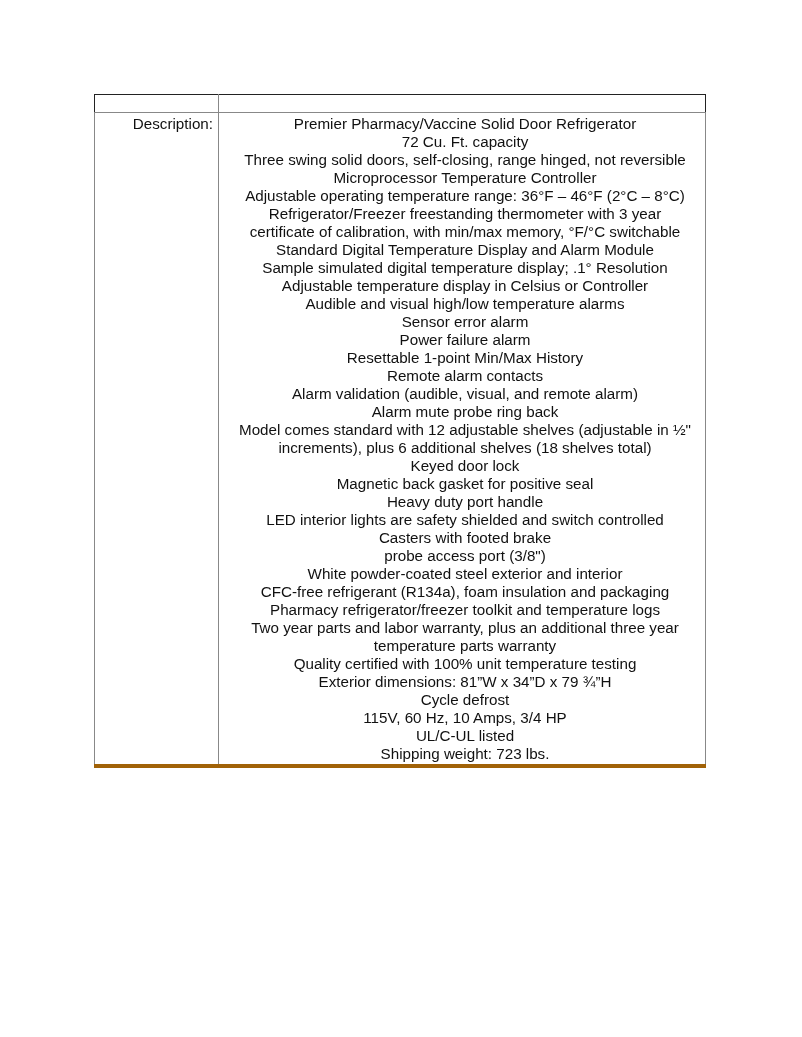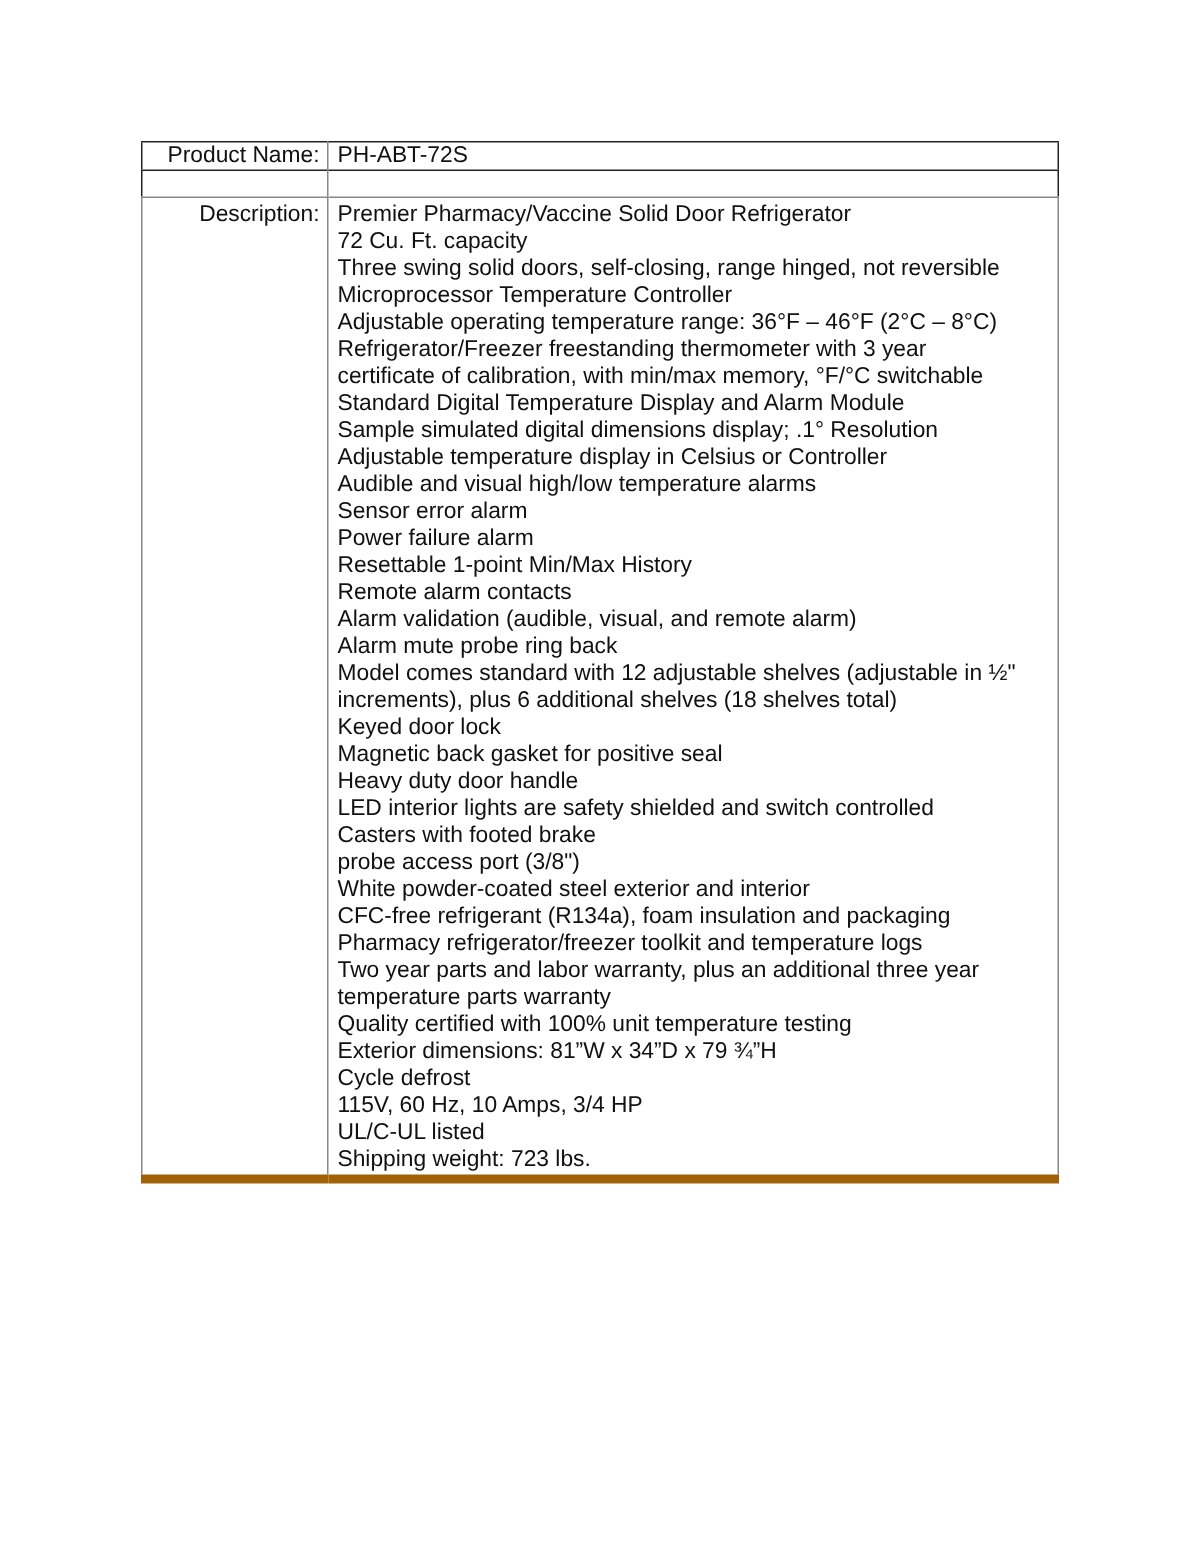--- a/index.html
+++ b/index.html
@@ -8,64 +8,60 @@
     .spec-table { position: absolute; left: 94px; top: 94px; width: 612px;
       border-collapse: collapse; font-size: 15.2px; line-height: 18px; }
     .spec-table td { padding: 0; vertical-align: top; }
     .label-cell { width: 118px; text-align: right; padding-right: 5px !important;
       border-right: 1px solid #888; }
     .value-cell { padding-left: 6px !important; }
     .row-name td { border-top: 1px solid #222; height: 18px; padding-top: 0 !important; }
     .row-name { border-left: 1px solid #222; border-right: 1px solid #222; }
     .row-empty td { border-top: 1px solid #222; height: 17px; }
     .row-empty { border-left: 1px solid #222; border-right: 1px solid #222; }
-    .row-desc td { border-top: 1px solid #888; border-bottom: 6px solid #a16207; padding-top: 2px !important; padding-bottom: 1px !important; }
+    .row-desc td { border-top: 1px solid #888; border-bottom: 4px solid #a16207; padding-top: 2px !important; padding-bottom: 1px !important; }
     .row-desc { border-left: 1px solid #888; border-right: 1px solid #888; }
     .row-name .label-cell, .row-empty .label-cell { border-right: 1px solid #888; }
-    .desc-line { display: block; white-space: nowrap; }
+    .desc-line { display: block; white-space: nowrap; text-align: center; }
   </style>
 </head>
 <body>
 
 <table class="spec-table">
   <tbody>
-      <tr class="row-name">
-    <td class="label-cell">Product Name:</td>
-    <td class="value-cell">PH-ABT-72S</td>
-  </tr>
   <tr class="row-empty">
     <td class="label-cell"></td>
     <td class="value-cell"></td>
   </tr>
   <tr class="row-desc">
     <td class="label-cell">Description:</td>
     <td class="value-cell">
       <div id="desc-lines">
             <span class="desc-line">Premier Pharmacy/Vaccine Solid Door Refrigerator</span>
             <span class="desc-line">72 Cu. Ft. capacity</span>
             <span class="desc-line">Three swing solid doors, self-closing, range hinged, not reversible</span>
             <span class="desc-line">Microprocessor Temperature Controller</span>
             <span class="desc-line">Adjustable operating temperature range: 36°F – 46°F (2°C – 8°C)</span>
             <span class="desc-line">Refrigerator/Freezer freestanding thermometer with 3 year</span>
             <span class="desc-line">certificate of calibration, with min/max memory, °F/°C  switchable</span>
             <span class="desc-line">Standard Digital Temperature Display and Alarm Module</span>
-            <span class="desc-line">Sample simulated digital dimensions display; .1° Resolution</span>
+            <span class="desc-line">Sample simulated digital temperature display; .1° Resolution</span>
             <span class="desc-line">Adjustable temperature display in Celsius or Controller</span>
             <span class="desc-line">Audible and visual high/low temperature alarms</span>
             <span class="desc-line">Sensor error alarm</span>
             <span class="desc-line">Power failure alarm</span>
             <span class="desc-line">Resettable 1-point Min/Max History</span>
             <span class="desc-line">Remote alarm contacts</span>
             <span class="desc-line">Alarm validation (audible, visual, and remote alarm)</span>
             <span class="desc-line">Alarm mute probe ring back</span>
             <span class="desc-line">Model comes standard with 12 adjustable shelves (adjustable in ½"</span>
             <span class="desc-line">increments), plus 6 additional shelves (18 shelves total)</span>
             <span class="desc-line">Keyed door lock</span>
             <span class="desc-line">Magnetic back gasket for positive seal</span>
-            <span class="desc-line">Heavy duty door handle</span>
+            <span class="desc-line">Heavy duty port handle</span>
             <span class="desc-line">LED interior lights are safety shielded and switch controlled</span>
             <span class="desc-line">Casters with footed brake</span>
             <span class="desc-line">probe access port (3/8")</span>
             <span class="desc-line">White powder-coated steel exterior and interior</span>
             <span class="desc-line">CFC-free refrigerant (R134a), foam insulation and packaging</span>
             <span class="desc-line">Pharmacy refrigerator/freezer toolkit and temperature logs</span>
             <span class="desc-line">Two year parts and labor warranty, plus an additional three year</span>
             <span class="desc-line">temperature parts warranty</span>
             <span class="desc-line">Quality certified with 100% unit temperature testing</span>
             <span class="desc-line">Exterior dimensions: 81”W x 34”D x 79 ¾”H</span>

